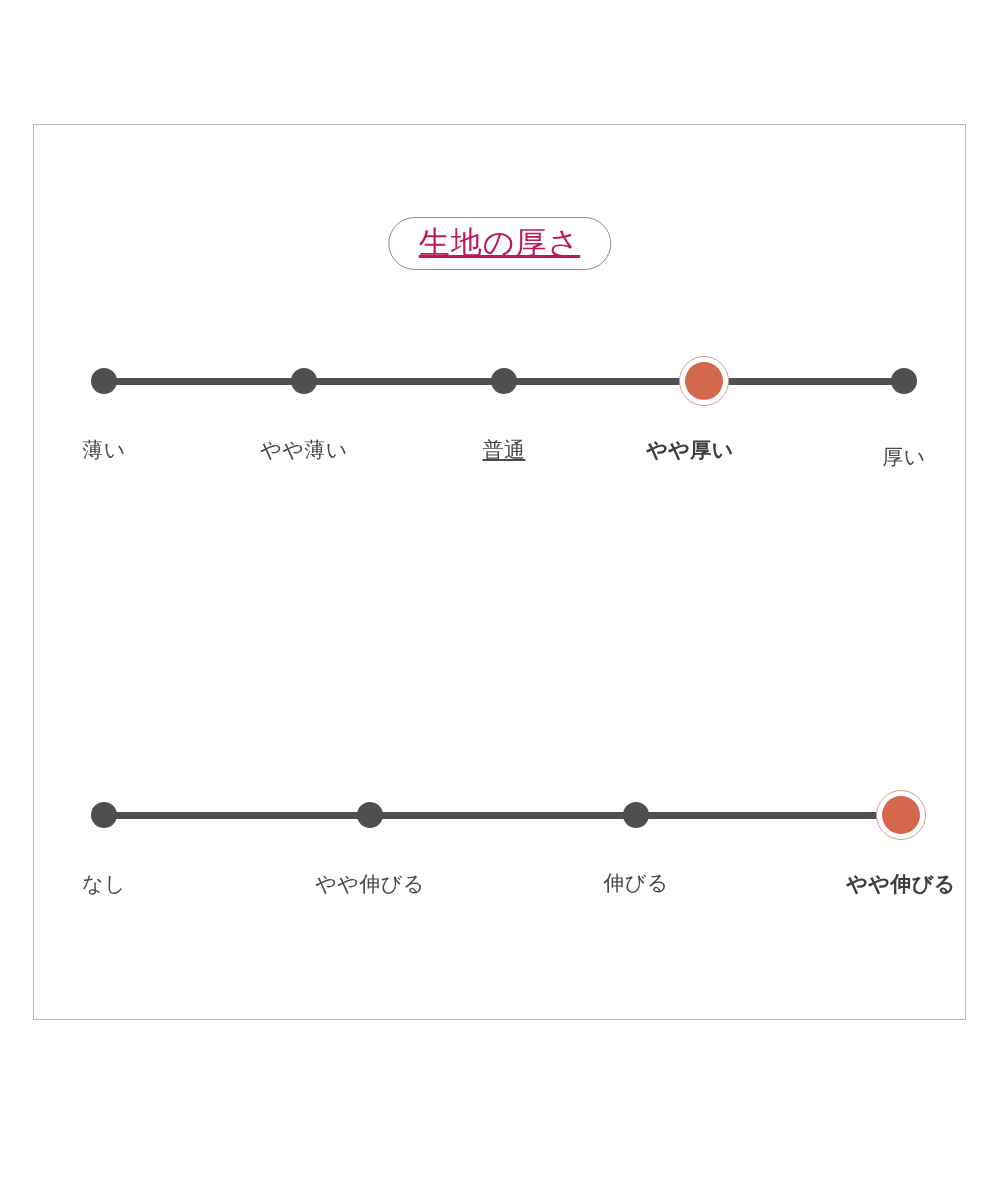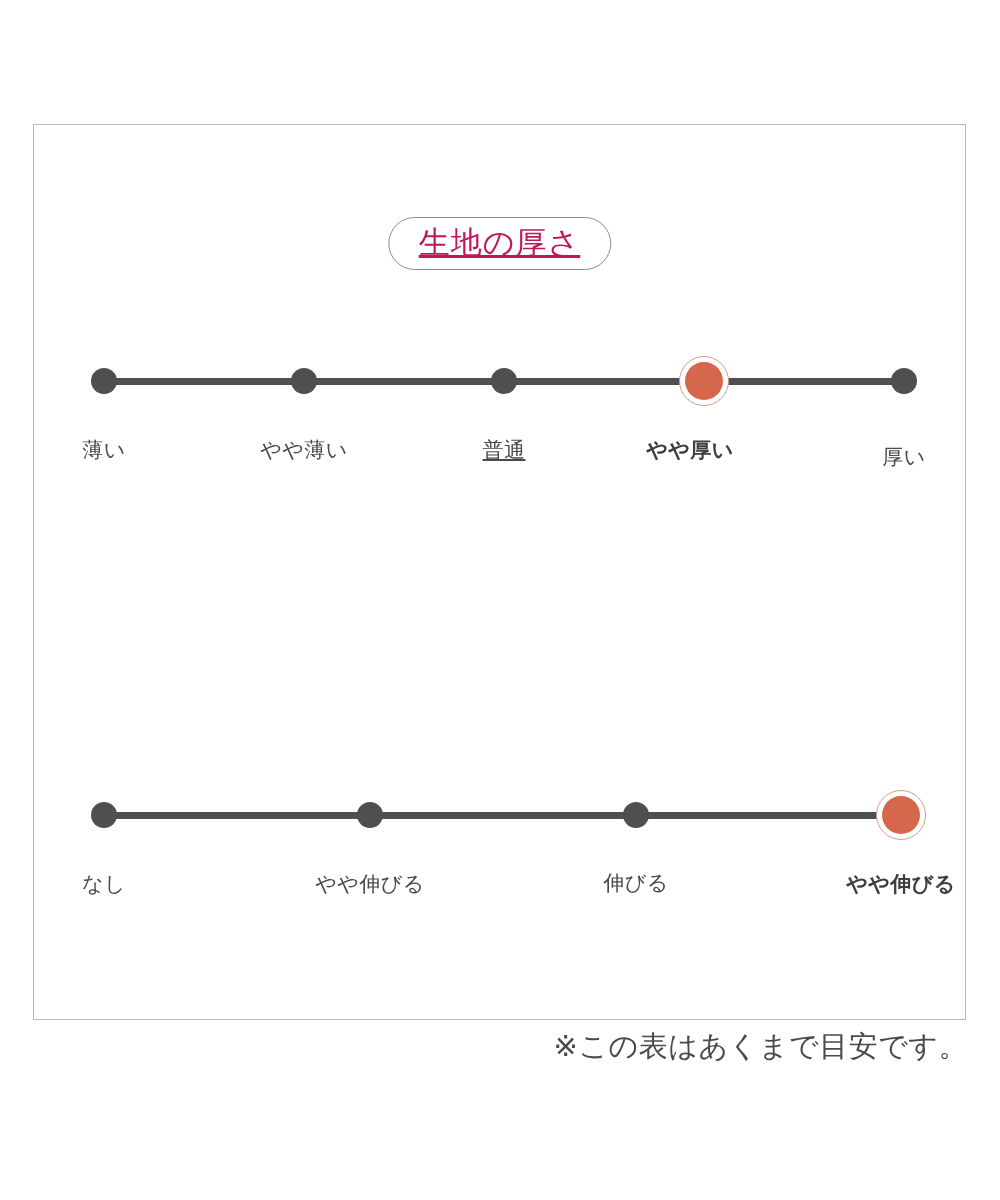--- a/index.html
+++ b/index.html
@@ -153,15 +153,14 @@
       <div class="node active" style="left:867px;"></div>
 
       <div class="tick-label" style="left:70px;  top:58px;text-align:center;">なし</div>
       <div class="tick-label" style="left:336px; top:58px;">やや伸びる</div>
       <div class="tick-label" style="left:602px; top:58px;font-family:Liberation Serif, serif;">伸びる</div>
       <div class="tick-label selected" style="left:867px; top:58px;">やや伸びる</div>
     </div>
 
   </div>
 
-  <div class="footnote">※この表はあくまで目安です。</div>
 
 </div>
 
 </body></html>

